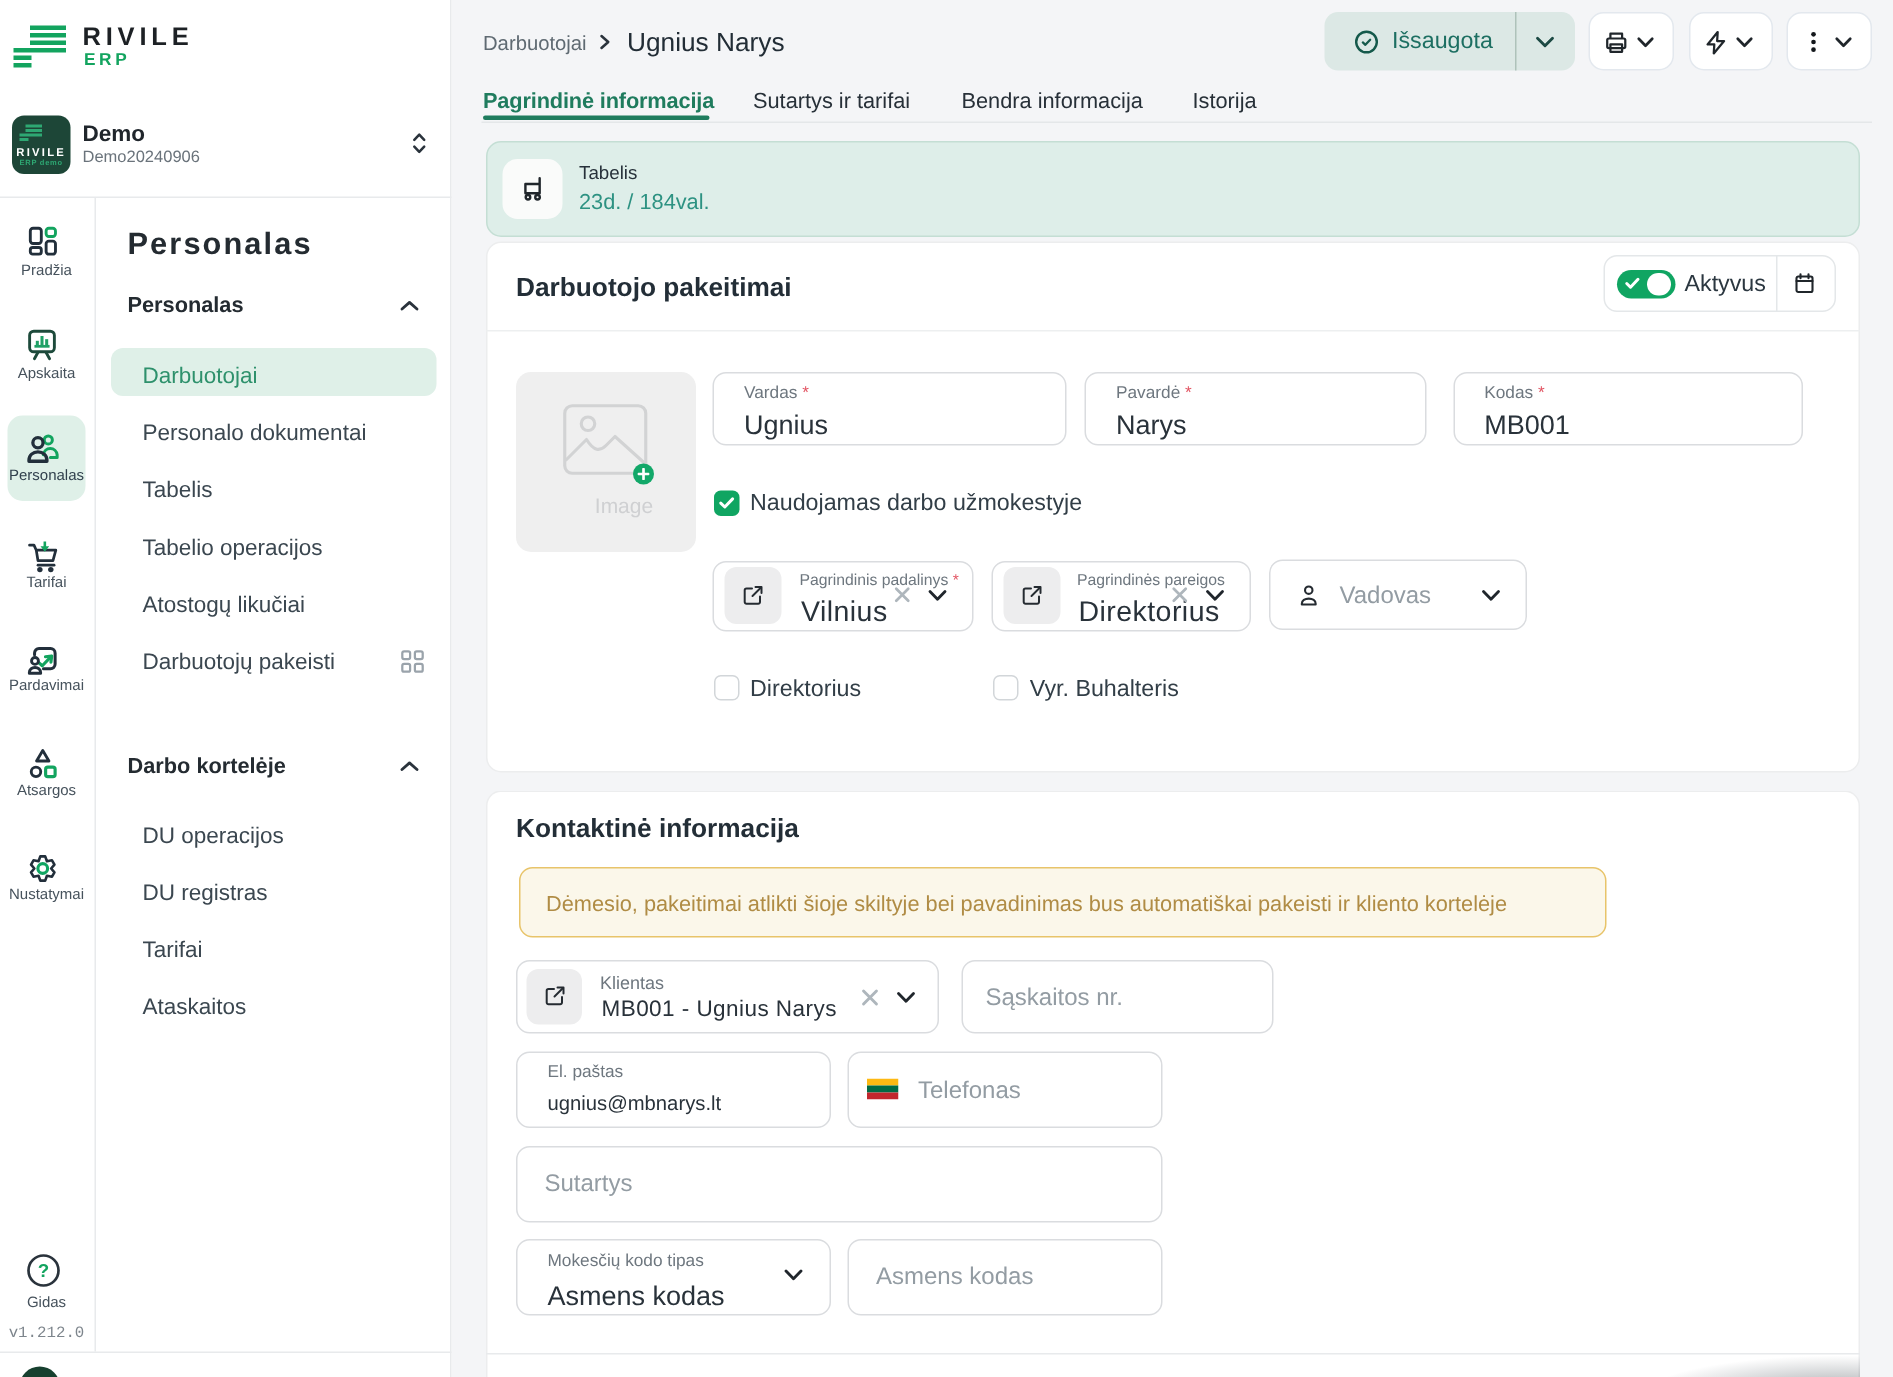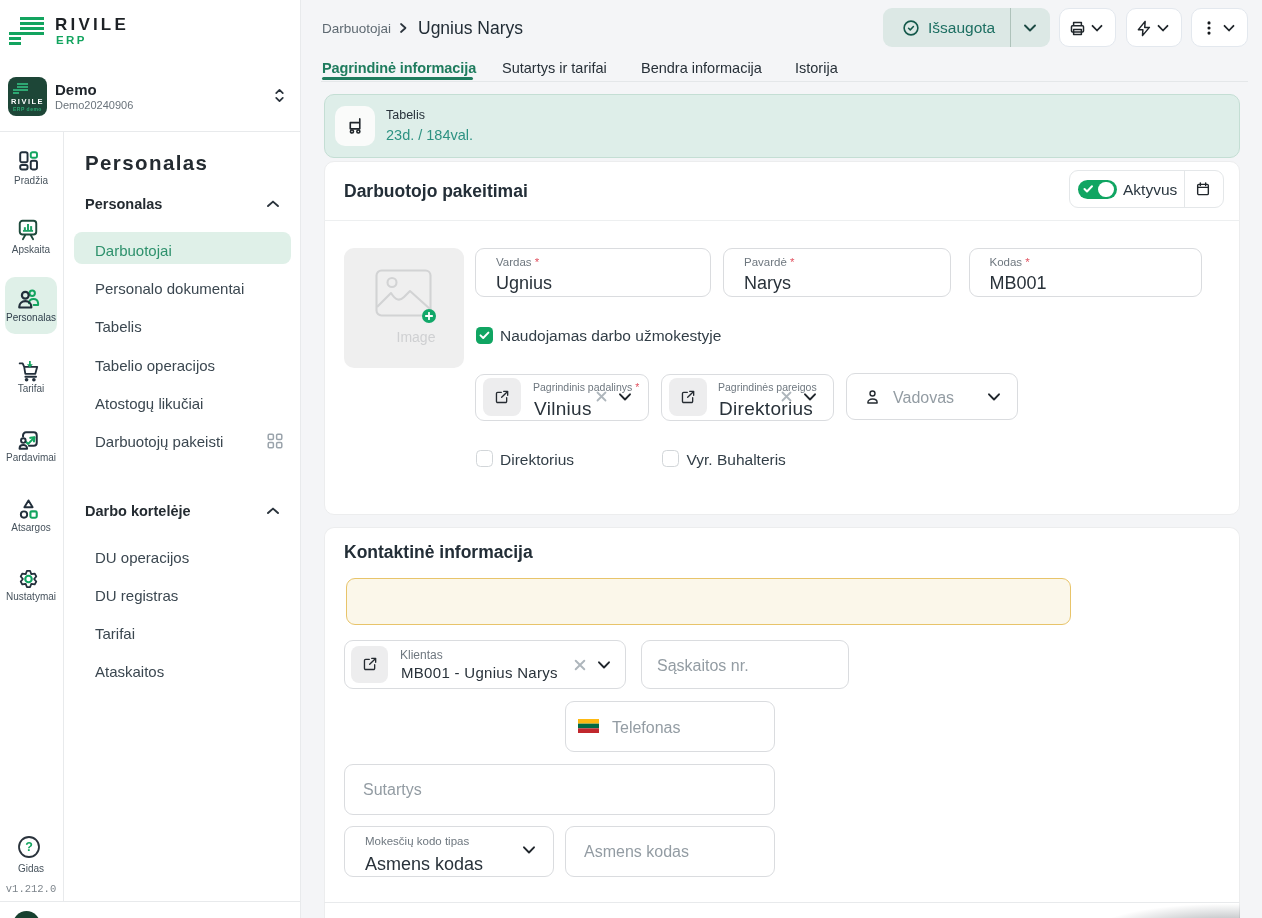--- a/index.html
+++ b/index.html
@@ -324,20 +324,21 @@
     </svg>
 
 <div class="cb" style="left:475.5px;top:450px"></div>
 <div class="cblbl" style="left:500px;top:450.5px">Direktorius</div>
 <div class="cb" style="left:662px;top:450px"></div>
 <div class="cblbl" style="left:686.5px;top:450.5px">Vyr. Buhalteris</div>
 
 <div class="abs" style="left:324px;top:527px;width:916px;height:391px;border-radius:10px 10px 0 0;background:#fff;border:1px solid #ecedee;border-bottom:none"></div>
 <div class="cardtitle" style="left:344px;top:542px">Kontaktinė informacija</div>
 <div class="abs" style="left:346px;top:577.5px;width:725px;height:47.5px;border-radius:9px;background:#fbf7ea;border:1px solid #e8c46a"></div>
+<div class="abs" style="left:364px;top:595px;font-size:14.5px;color:#b08c45">Dėmesio, pakeitimai atlikti šioje skiltyje bei pavadinimas bus automatiškai pakeisti ir kliento kortelėje</div>
 
 <div class="inp" style="left:344px;top:639.5px;width:281.5px;height:49px"></div>
 <div class="ibtn" style="left:351px;top:645.5px;width:37px;height:37px"></div>
 <svg class="abs" style="left:361.5px;top:656px" width="16" height="16" viewBox="0 0 24 24">
       <g fill="none" stroke="#252b31" stroke-width="2" stroke-linecap="round" stroke-linejoin="round">
         <path d="M11 5 H5.5 a1.8 1.8 0 0 0 -1.8 1.8 V18.5 a1.8 1.8 0 0 0 1.8 1.8 H17.2 a1.8 1.8 0 0 0 1.8-1.8 V13"></path>
         <path d="M14.5 3.5 h6 v6"></path>
         <path d="M20 4 L11.5 12.5"></path>
       </g>
     </svg>
@@ -345,20 +346,24 @@
 <div class="comboval" style="left:401px;top:664px;font-size:15px">MB001 - Ugnius Narys</div>
 <svg class="abs" style="left:572.5px;top:657.5px" width="14" height="14" viewBox="0 0 13 13">
       <path d="M2.5 2.5 L10.5 10.5 M10.5 2.5 L2.5 10.5" stroke="#aeb6bc" stroke-width="1.8" stroke-linecap="round"></path>
     </svg>
 <svg class="abs" style="left:596.5px;top:660px" width="14" height="10" viewBox="0 0 14 10">
       <path d="M2 2.3 L7 7.5 L12 2.3" fill="none" stroke="#20262c" stroke-width="1.9" stroke-linecap="round" stroke-linejoin="round"></path>
     </svg>
 <div class="inp" style="left:641px;top:639.5px;width:207.5px;height:49px"></div>
 <div class="ph" style="left:657px;top:657px">Sąskaitos nr.</div>
 
+<div class="inp" style="left:344px;top:700.5px;width:209.5px;height:51px">
+      <div class="flbl">El. paštas</div>
+      <div class="fval" style="top:26px;font-size:13.5px">ugnius@mbnarys.lt</div>
+    </div>
 <div class="inp" style="left:565px;top:700.5px;width:210px;height:51px"></div>
 <svg class="abs" style="left:578px;top:719px" width="21" height="14" viewBox="0 0 21 14">
       <rect width="21" height="4.67" y="0" fill="#fdb913"></rect>
       <rect width="21" height="4.67" y="4.67" fill="#006a44"></rect>
       <rect width="21" height="4.66" y="9.34" fill="#c1272d"></rect>
     </svg>
 <div class="ph" style="left:612px;top:719px">Telefonas</div>
 
 <div class="inp" style="left:344px;top:764px;width:431px;height:51px"></div>
 <div class="ph" style="left:363px;top:781px">Sutartys</div>

